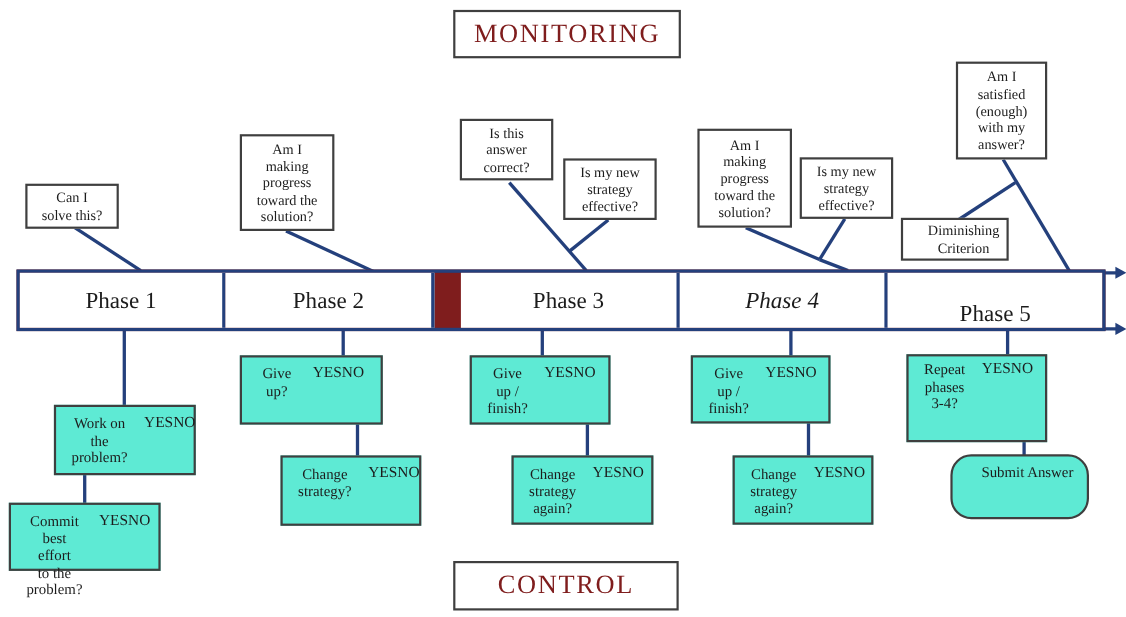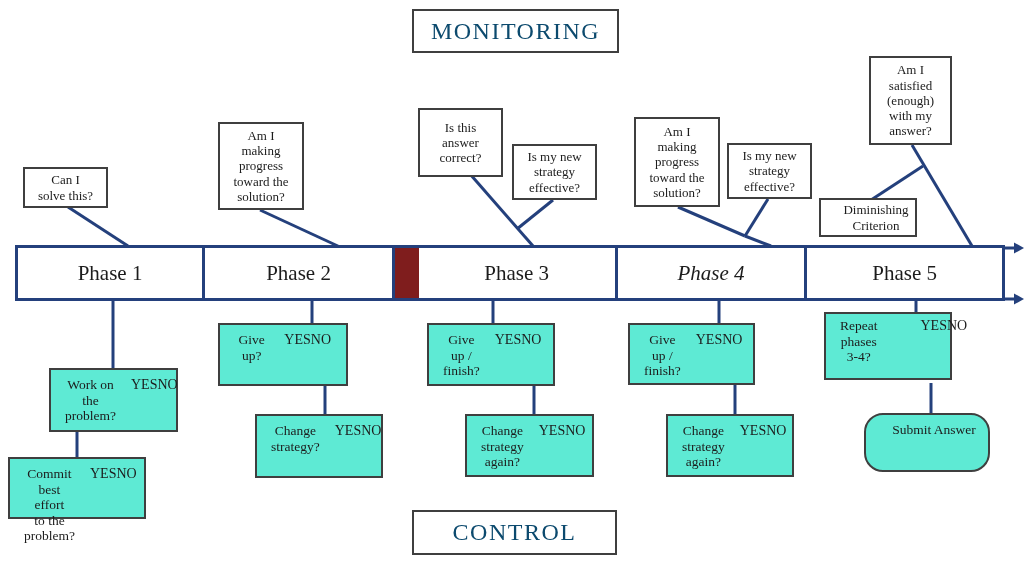--- a/index.html
+++ b/index.html
@@ -13,21 +13,21 @@
   }
   svg.lines{position:absolute;left:0;top:0;width:1024px;height:561px;}
 
   
   .title-box{
     position:absolute;
     border:2px solid #3f3f3f;
     background:#ffffff;
     display:flex;align-items:center;justify-content:center;
     font-size:24px;letter-spacing:1.5px;
-    color:#0c4a6e;
+    color:#7f1d1d;
   }
 
   
   .band{
     position:absolute;left:15px;top:245px;width:990px;height:56px;
     box-sizing:border-box;border:3px solid #24407c;background:#7f1d1d;
     display:flex;
   }
   .phase-cell{
     box-sizing:border-box;height:100%;
@@ -109,21 +109,21 @@
     <span>Can I
 solve this?</span>
   </div>
   <div class="qbox" style="left:218px;top:122px;width:86px;height:88px;">
     <span>Am I
 making
 progress
 toward the
 solution?</span>
   </div>
-  <div class="qbox" style="left:418px;top:108px;width:85px;height:69px;">
+  <div class="qbox" style="left:418px;top:108px;width:85px;height:56px;">
     <span>Is this
 answer
 correct?</span>
   </div>
   <div class="qbox" style="left:512px;top:144px;width:85px;height:56px;">
     <span>Is my new
 strategy
 effective?</span>
   </div>
   <div class="qbox" style="left:634px;top:117px;width:86px;height:90px;">
@@ -156,21 +156,21 @@
     </div>
     <div class="phase-cell divider" style="width:199px;">
       <span>Phase 2</span>
     </div>
     <div class="phase-cell divider" style="width:208px;margin-left:24px;">
       <span>Phase 3</span>
     </div>
     <div class="phase-cell divider" style="width:199px;font-style:italic;">
       <span>Phase 4</span>
     </div>
-    <div class="phase-cell" style="width:204px;">
+    <div class="phase-cell" style="width:204px;align-items:flex-end;">
       <span>Phase 5</span>
     </div>
   </div>
 
   <div class="dbox" style="left:49px;top:368px;width:129px;height:64px;">
     <div class="question">Work on the
 problem?</div>
     <div class="yesno">
       <span>YES</span>
       <span>NO</span>
@@ -229,21 +229,21 @@
 
   <div class="dbox" style="left:666px;top:414px;width:128px;height:63px;">
     <div class="question">Change strategy
 again?</div>
     <div class="yesno">
       <span>YES</span>
       <span>NO</span>
     </div>
   </div>
 
-  <div class="dbox" style="left:824px;top:312px;width:128px;height:68px;padding-top:4px;gap:28px;">
+  <div class="dbox" style="left:824px;top:322px;width:128px;height:80px;padding-top:4px;">
     <div class="question">Repeat phases
 3-4?</div>
     <div class="yesno">
       <span>YES</span>
       <span>NO</span>
     </div>
   </div>
 
   <div class="dbox single" style="left:864px;top:413px;width:126px;height:59px;border-radius:19px;">
     <div class="question">Submit Answer</div>

